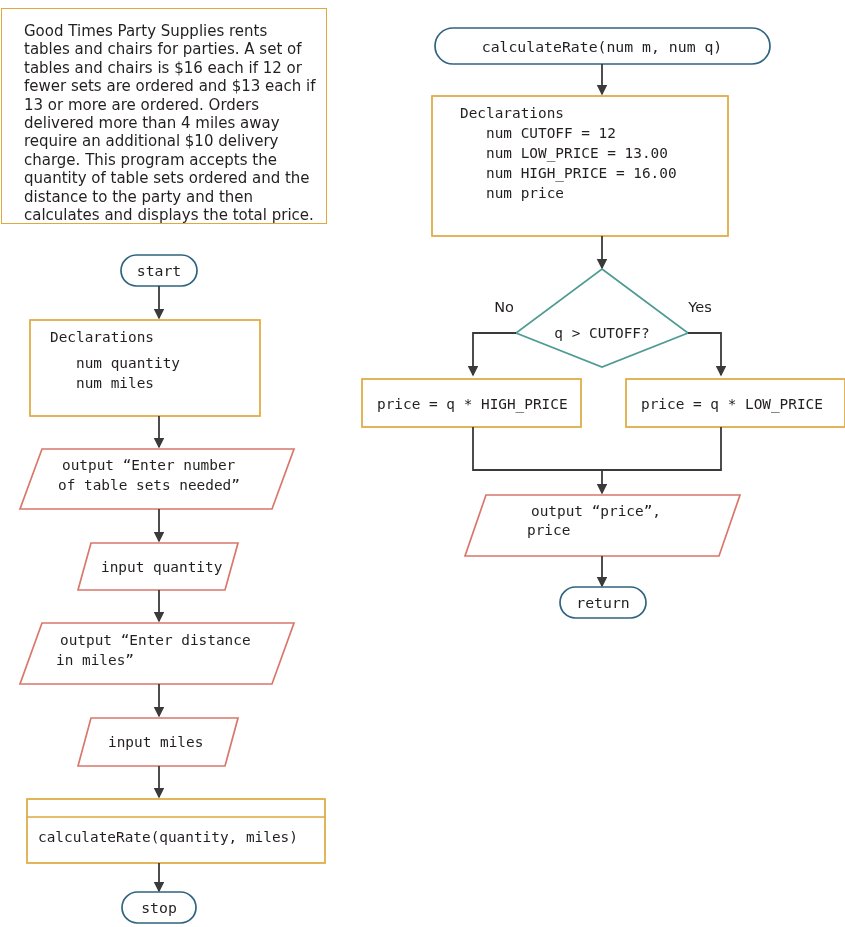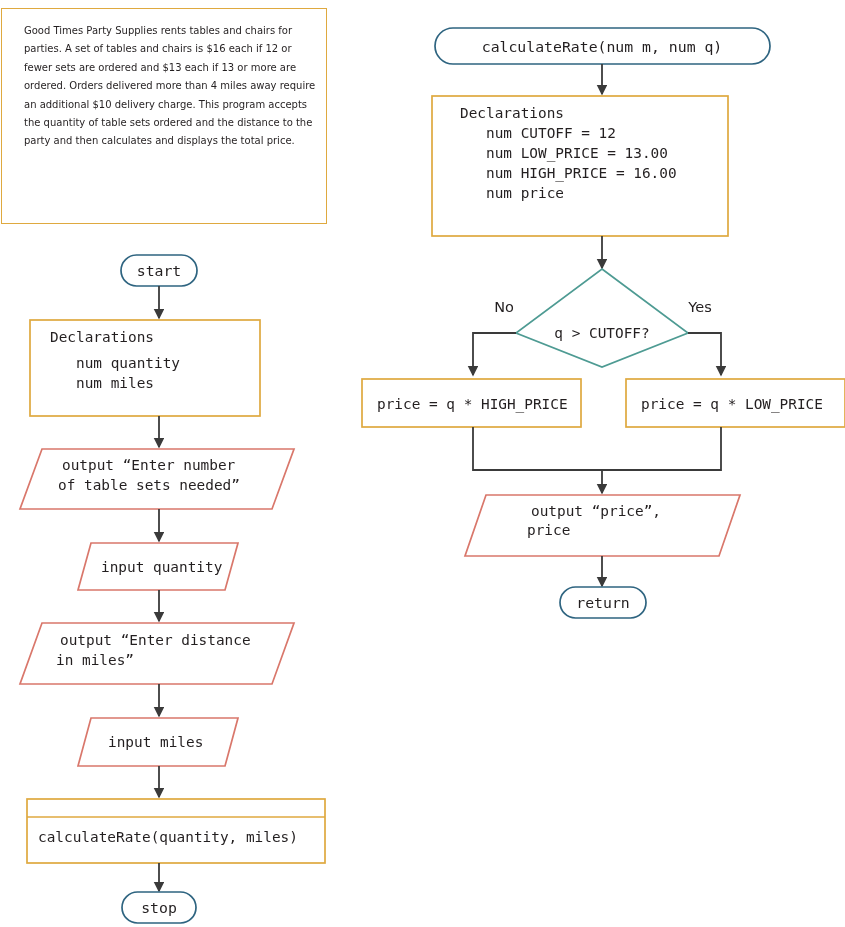--- a/index.html
+++ b/index.html
@@ -13,21 +13,21 @@
   .note{
     position:absolute;
     left:1px;top:8px;width:326px;height:216px;
     border:1.5px solid #DFA93F;
     background:#ffffff;
     box-sizing:border-box;
   }
   .note-text{
     position:absolute;left:22px;top:13px;width:292px;
     font-family:"DejaVu Sans",sans-serif;
-    font-size:10px;line-height:18.4px;color:#231f20;
+    font-size:15px;line-height:18.4px;color:#231f20;
     white-space:pre-wrap;
   }
 
   
   svg.chart{position:absolute;left:0;top:0;width:845px;height:927px;overflow:visible;}
   .mono{
     font-family:"DejaVu Sans Mono","Liberation Mono",monospace;
     font-size:14.4px;fill:#231f20;
   }
   .mono-lg{

